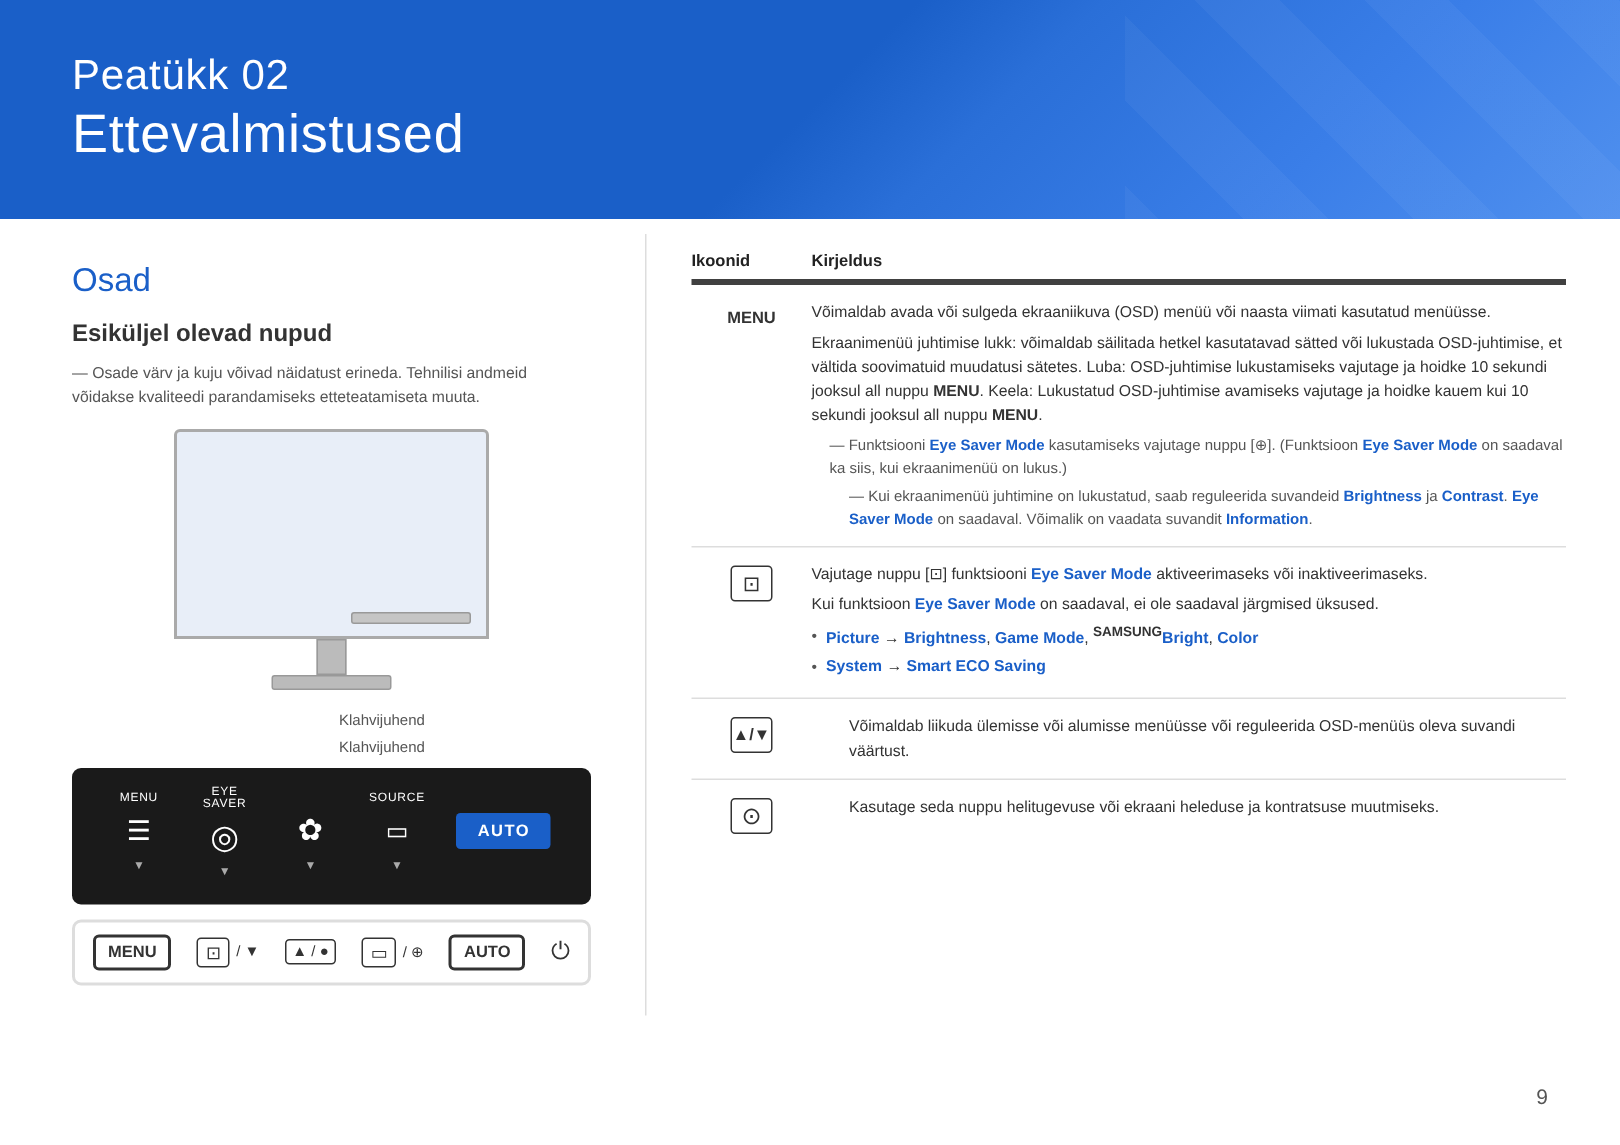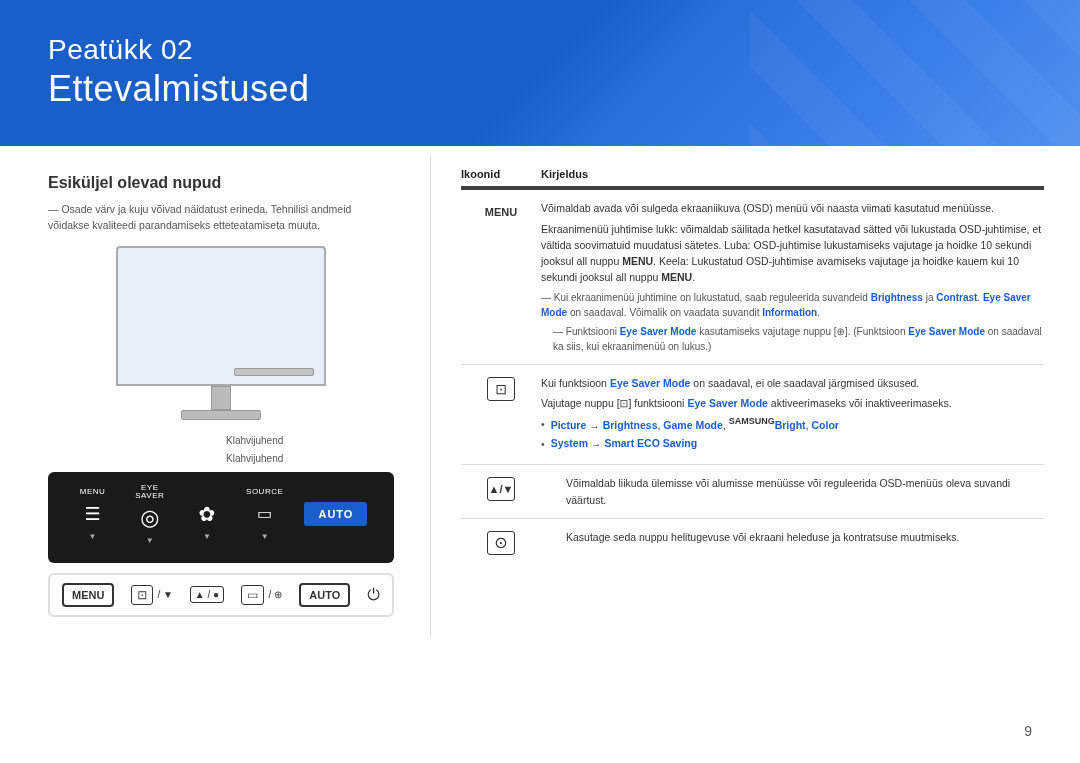--- a/index.html
+++ b/index.html
@@ -316,20 +316,21 @@
 <body>
 
 <div class="header">
   <div class="header-chapter">Peatükk  02</div>
   <div class="header-title">Ettevalmistused</div>
 </div>
 
 <div class="main-content">
 
   <div class="left-col">
+    <div class="section-title">Osad</div>
     <div class="subsection-title">Esiküljel olevad nupud</div>
     <div class="note-text">Osade värv ja kuju võivad näidatust erineda. Tehnilisi andmeid võidakse kvaliteedi parandamiseks etteteatamiseta muuta.</div>
 
     <div class="monitor-container">
       <div class="monitor-screen">
         <div class="monitor-buttons-strip"></div>
       </div>
       <div class="monitor-neck"></div>
       <div class="monitor-base"></div>
     </div>
@@ -399,32 +400,32 @@
       <div class="th-desc">Kirjeldus</div>
     </div>
 
     <div class="table-row">
       <div class="row-icon-cell">
         <div class="row-icon-label">MENU</div>
       </div>
       <div class="row-desc-cell">
         <p>Võimaldab avada või sulgeda ekraaniikuva (OSD) menüü või naasta viimati kasutatud menüüsse.</p>
         <p>Ekraanimenüü juhtimise lukk: võimaldab säilitada hetkel kasutatavad sätted või lukustada OSD-juhtimise, et vältida soovimatuid muudatusi sätetes. Luba: OSD-juhtimise lukustamiseks vajutage ja hoidke 10 sekundi jooksul all nuppu <span class="highlight-bold">MENU</span>. Keela: Lukustatud OSD-juhtimise avamiseks vajutage ja hoidke kauem kui 10 sekundi jooksul all nuppu <span class="highlight-bold">MENU</span>.</p>
+        <p class="sub-note" style="text-decoration:none; margin-left:12px;">Funktsiooni <span class="highlight-blue">Eye Saver Mode</span> kasutamiseks vajutage nuppu [⊕]. (Funktsioon <span class="highlight-blue">Eye Saver Mode</span> on saadaval ka siis, kui ekraanimenüü on lukus.)</p>
         <p class="sub-note">Kui ekraanimenüü juhtimine on lukustatud, saab reguleerida suvandeid <span class="highlight-blue">Brightness</span> ja <span class="highlight-blue">Contrast</span>. <span class="highlight-blue">Eye Saver Mode</span> on saadaval. Võimalik on vaadata suvandit <span class="highlight-blue">Information</span>.</p>
-        <p class="sub-note" style="text-decoration:none; margin-left:12px;">Funktsiooni <span class="highlight-blue">Eye Saver Mode</span> kasutamiseks vajutage nuppu [⊕]. (Funktsioon <span class="highlight-blue">Eye Saver Mode</span> on saadaval ka siis, kui ekraanimenüü on lukus.)</p>
       </div>
     </div>
 
     <div class="table-row">
       <div class="row-icon-cell">
         <div class="icon-box" style="font-size:14px;">⊡</div>
       </div>
       <div class="row-desc-cell">
+        <p>Vajutage nuppu [⊡] funktsiooni <span class="highlight-blue">Eye Saver Mode</span> aktiveerimaseks või inaktiveerimaseks.</p>
         <p>Kui funktsioon <span class="highlight-blue">Eye Saver Mode</span> on saadaval, ei ole saadaval järgmised üksused.</p>
-        <p>Vajutage nuppu [⊡] funktsiooni <span class="highlight-blue">Eye Saver Mode</span> aktiveerimaseks või inaktiveerimaseks.</p>
         <div class="bullet-item">
           <span class="bullet-dot">•</span>
           <span><span class="highlight-blue">Picture</span> → <span class="highlight-blue">Brightness</span>, <span class="highlight-blue">Game Mode</span>, <span style="font-size:9px; vertical-align:super; font-weight:600;">SAMSUNG</span><span class="highlight-blue">Bright</span>, <span class="highlight-blue">Color</span></span>
         </div>
         <div class="bullet-item">
           <span class="bullet-dot">•</span>
           <span><span class="highlight-blue">System</span> → <span class="highlight-blue">Smart ECO Saving</span></span>
         </div>
       </div>
     </div>

